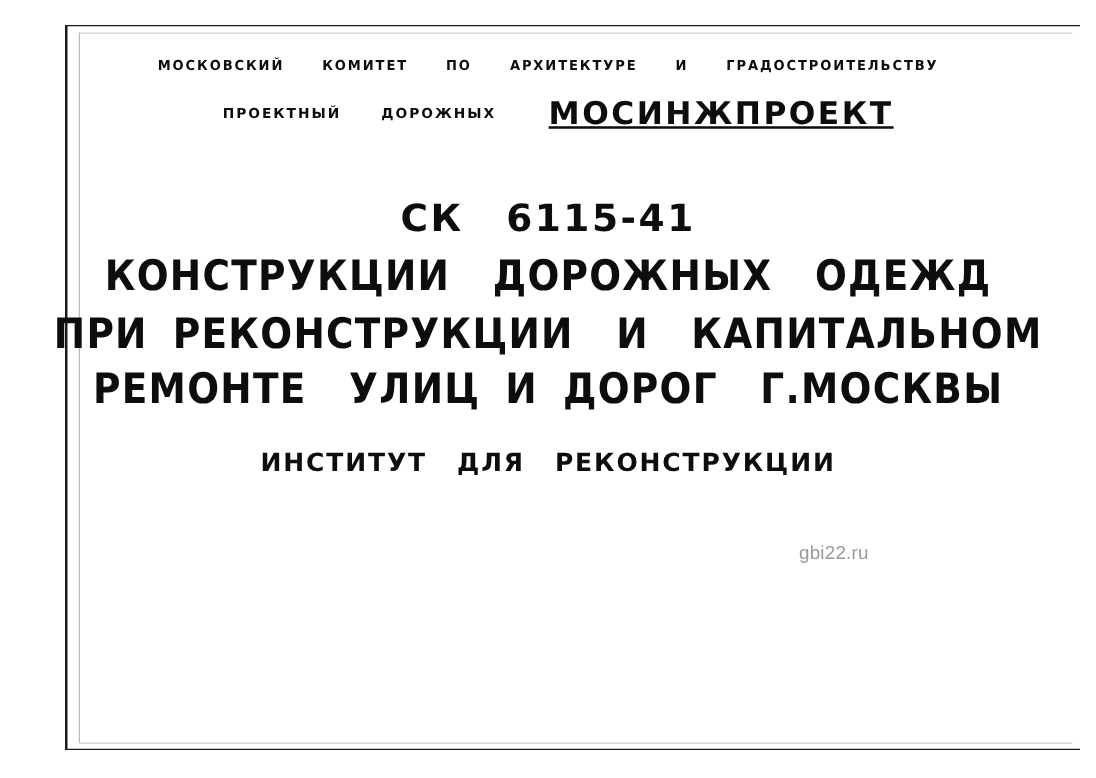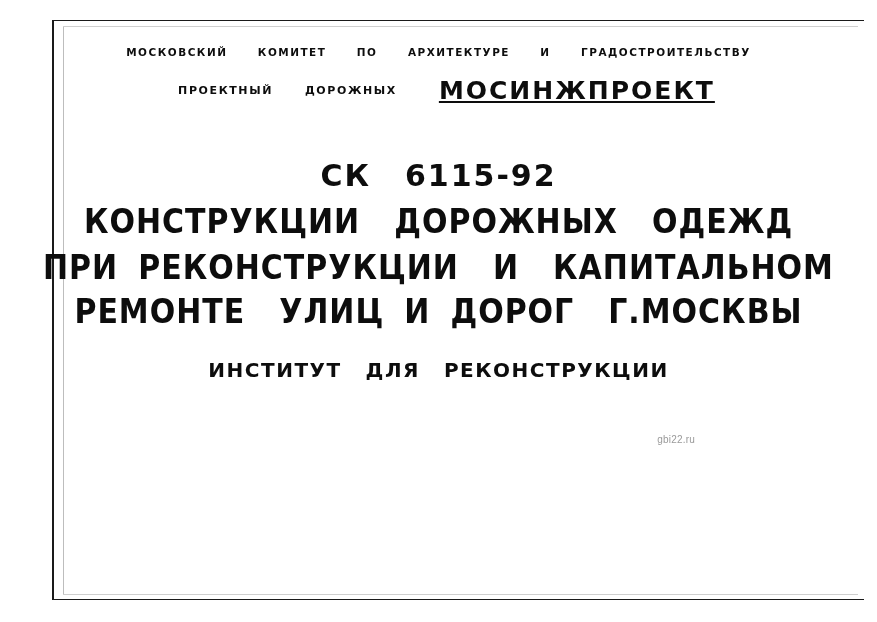--- a/index.html
+++ b/index.html
@@ -142,21 +142,21 @@
     font-size: 11px;
     letter-spacing: 1px;
   }
   .footer-line .gap { display: inline-block; width: 18px; }
 
   .watermark {
     position: absolute;
     right: 14px;
     top: 434px;
     font-family: "Liberation Sans", sans-serif;
-    font-size: 10px;
+    font-size: 15px;
     color: #9a9a9a;
     letter-spacing: 0.2px;
   }
 </style>
 </head>
 <body>
 
 <div id="page">
 
   <div class="sheet-frame"></div>
@@ -166,21 +166,21 @@
 
   <div class="stencil org-line1">
     <span class="word">МОСКОВСКИЙ</span><span class="word">КОМИТЕТ</span><span class="word">ПО</span><span class="word">АРХИТЕКТУРЕ</span><span class="word">И</span><span class="word">ГРАДОСТРОИТЕЛЬСТВУ</span>
   </div>
 
   <div class="stencil org-line2">
     <span class="w">ПРОЕКТНЫЙ</span><span class="w">ДОРОЖНЫХ</span><span class="brand">МОСИНЖПРОЕКТ</span>
   </div>
 
   <div class="stencil code-line">
-    <span class="code-prefix">СК</span><span>6115-92</span>
+    <span class="code-prefix">СК</span><span>6115-41</span>
   </div>
 
   <div class="stencil title-line title-1">
     <span>КОНСТРУКЦИИ</span><span class="gap-lg"></span><span>ДОРОЖНЫХ</span><span class="gap-lg"></span><span>ОДЕЖД</span>
   </div>
 
   <div class="stencil title-line title-2">
     <span>ПРИ</span><span class="gap-sm"></span><span>РЕКОНСТРУКЦИИ</span><span class="gap-lg"></span><span>И</span><span class="gap-lg"></span><span>КАПИТАЛЬНОМ</span>
   </div>
 

